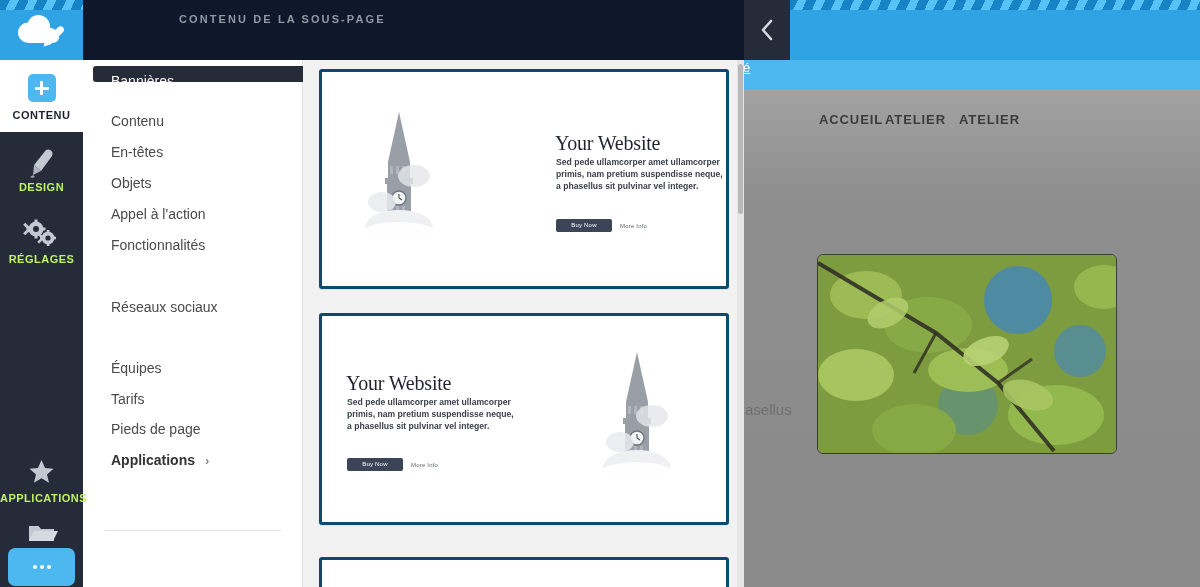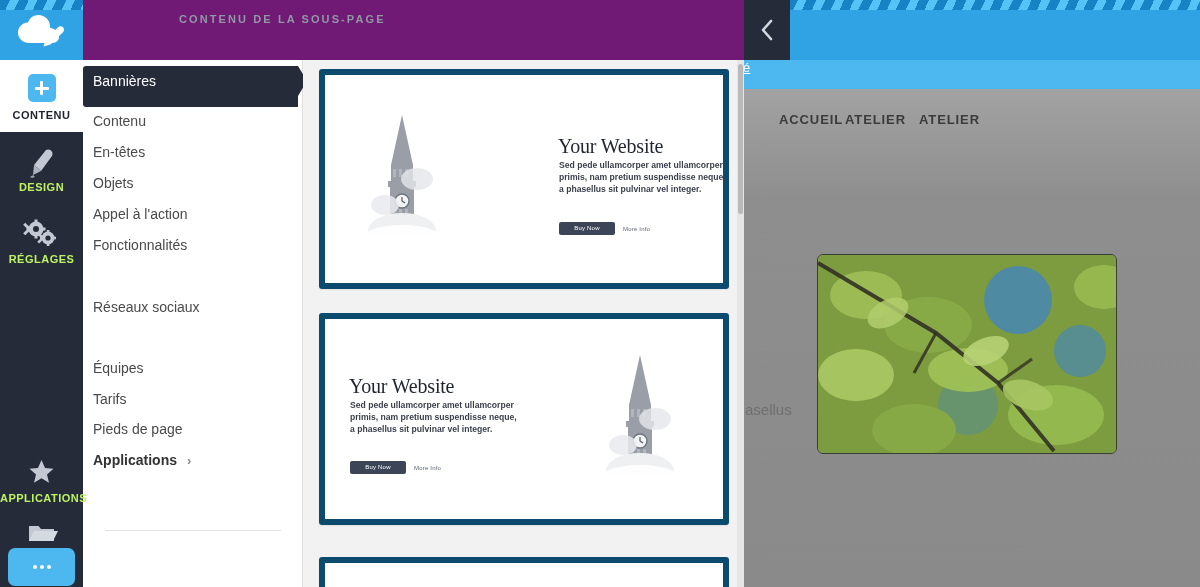--- a/index.html
+++ b/index.html
@@ -26,21 +26,21 @@
     position: absolute; left: 700px; top: 60px;
     font-size: 13.5px; white-space: nowrap;
     text-decoration: underline; color: #ffffff;
   }
 
   #preview-body {
     position: absolute; left: 0; top: 89px; width: 1200px; height: 498px;
     background: linear-gradient(180deg,#a2a2a2 0%, #8e8e8e 22%, #8a8a8a 100%);
   }
   #preview-nav {
-    position: absolute; left: 704px; top: 0; width: 456px; height: 80px;
+    position: absolute; left: 744px; top: 0; width: 456px; height: 80px;
   }
   .pv-nav-link {
     position: absolute; top: 23px;
     font-size: 13px; font-weight: bold; letter-spacing: .9px;
     color: #3b3b3b;
   }
   #pv-nav-accueil  { left: 75px; }
   #pv-nav-services { left: 141px; }
   #pv-nav-atelier  { left: 215px; }
   #pv-nav-contact {
@@ -108,21 +108,21 @@
     position: absolute; left: 0; top: 0; width: 1200px; height: 10px;
     background: repeating-linear-gradient(115deg,
       #1583c4 0 9px, #55c3f5 9px 17px);
   }
   #logo {
     position: absolute; left: 17px; top: 14px; width: 50px; height: 34px;
     z-index: 42;
   }
   #header-dark {
     position: absolute; left: 83px; top: 0; width: 661px; height: 60px;
-    background: #701a75; z-index: 41;
+    background: #0f172a; z-index: 41;
   }
   #header-kicker {
     position: absolute; left: 96px; top: 13px;
     font-size: 11px; letter-spacing: 2.1px; font-weight: bold;
     color: #9198a5;
   }
   #header-title {
     position: absolute; left: 95px; top: 28px;
     font-size: 21px; font-weight: bold; letter-spacing: -.2px;
     color: #ffffff;
@@ -132,22 +132,22 @@
     background: #252b38; z-index: 41;
   }
 
   
   #catlist {
     position: absolute; left: 83px; top: 60px; width: 220px; height: 527px;
     background: #ffffff; z-index: 25;
     border-right: 1px solid #e0e0e0;
   }
   .cat-item {
-    position: absolute; left: 0; width: 220px; height: 41px;
-    padding-left: 10px; line-height: 31px;
+    position: absolute; left: 10px; width: 220px; height: 16px;
+    padding-left: 18px; line-height: 31px;
     font-size: 14px; color: #4a4a4a; white-space: nowrap;
   }
   .cat-item.active {
     background: #252b38; color: #ffffff;
     width: 215px; border-radius: 3px 0 0 3px;
   }
   .cat-item.active::after {
     content: ""; position: absolute; left: 215px; top: 0;
     border-left: 9px solid #252b38;
     border-top: 15.5px solid transparent;
@@ -168,21 +168,21 @@
   #design-block-label { position: absolute; left: 32px; top: 0; }
 
   
   #cardpanel {
     position: absolute; left: 303px; top: 60px; width: 441px; height: 527px;
     background: #f2f2f2; z-index: 25; overflow: hidden;
   }
   .tcard {
     position: absolute; left: 16px; width: 410px;
     background: #ffffff;
-    border: 6px solid #0c4a6e; border-radius: 3px;
+    border: 3px solid #0c4a6e; border-radius: 3px;
     box-shadow: 0 1px 2px rgba(0,0,0,.07);
   }
   #tcard-1 { top: 9px;   height: 220px; }
   #tcard-2 { top: 253px; height: 212px; }
   #tcard-3 { top: 497px; height: 120px; }
 
   .tc-head {
     position: absolute; font-family: "Liberation Serif", serif;
     font-size: 20px; color: #1f2430; letter-spacing: -.2px;
   }

